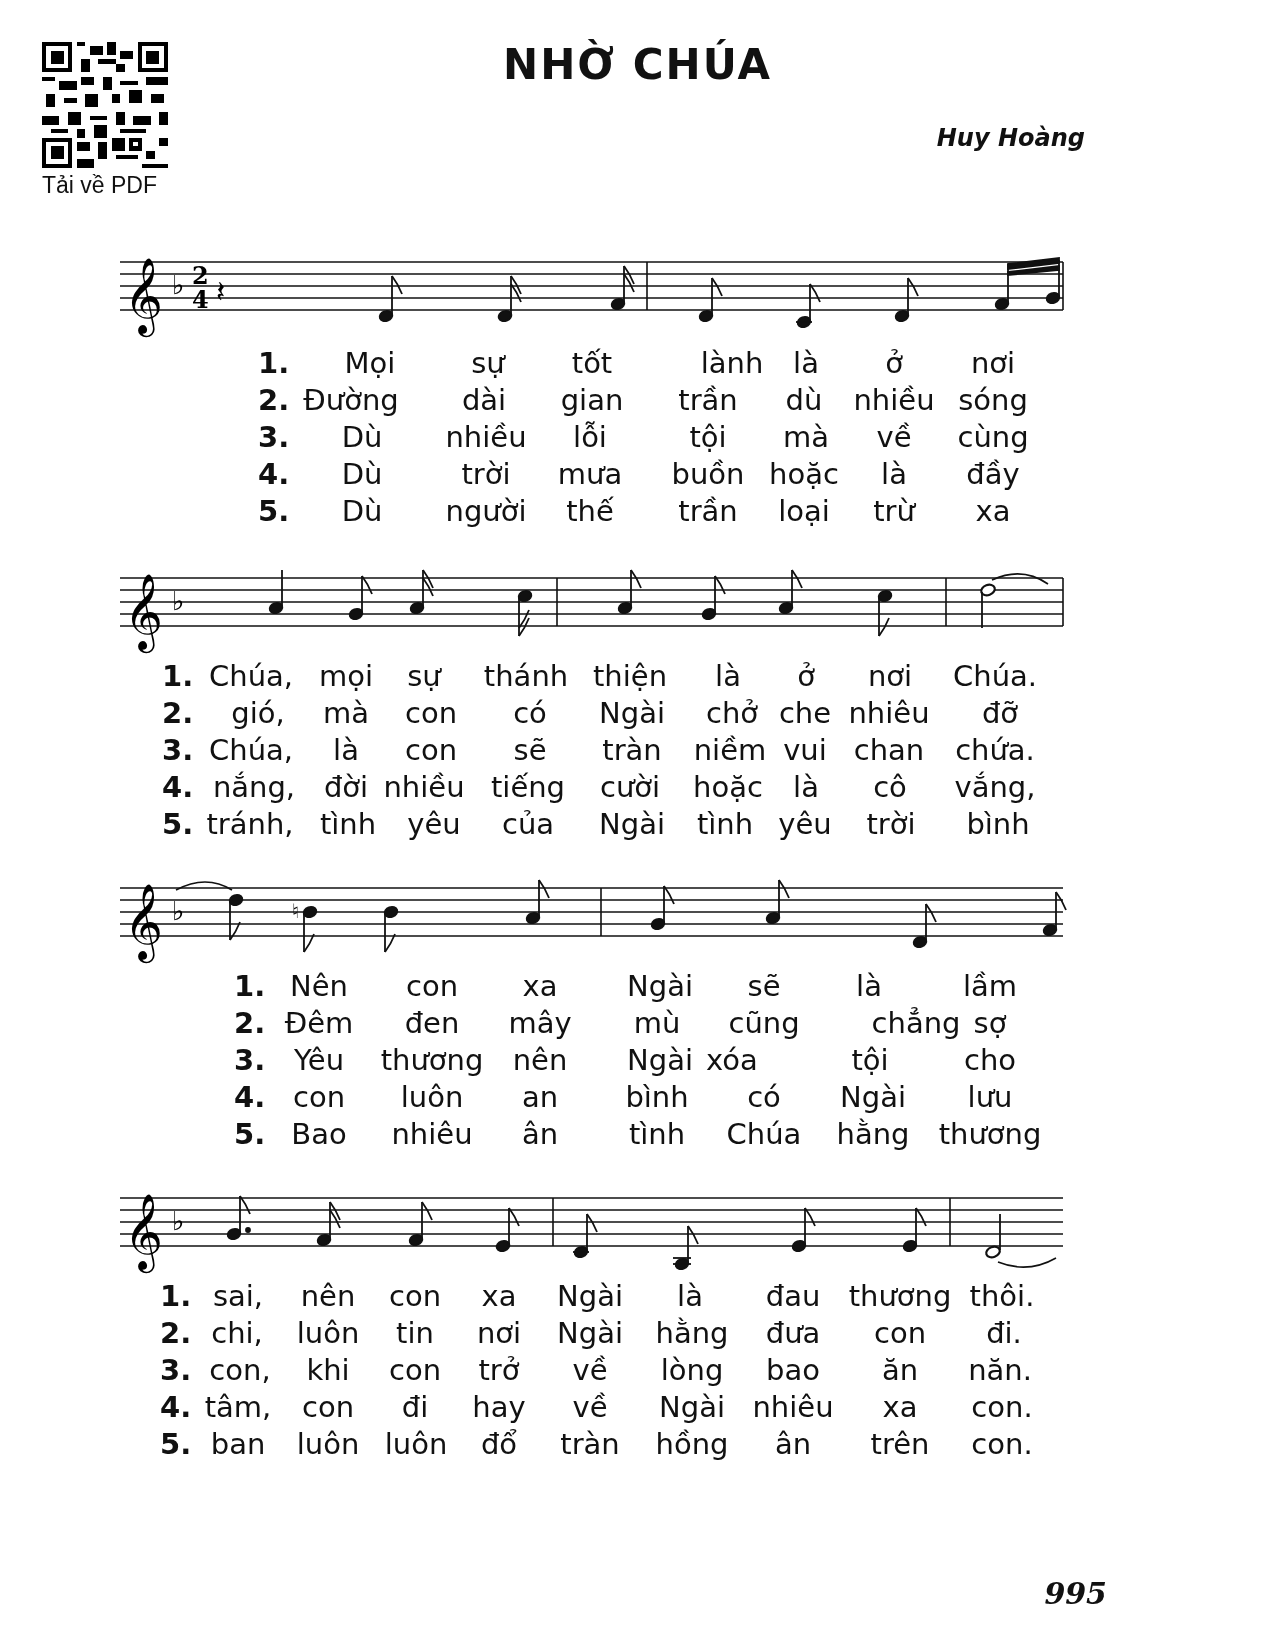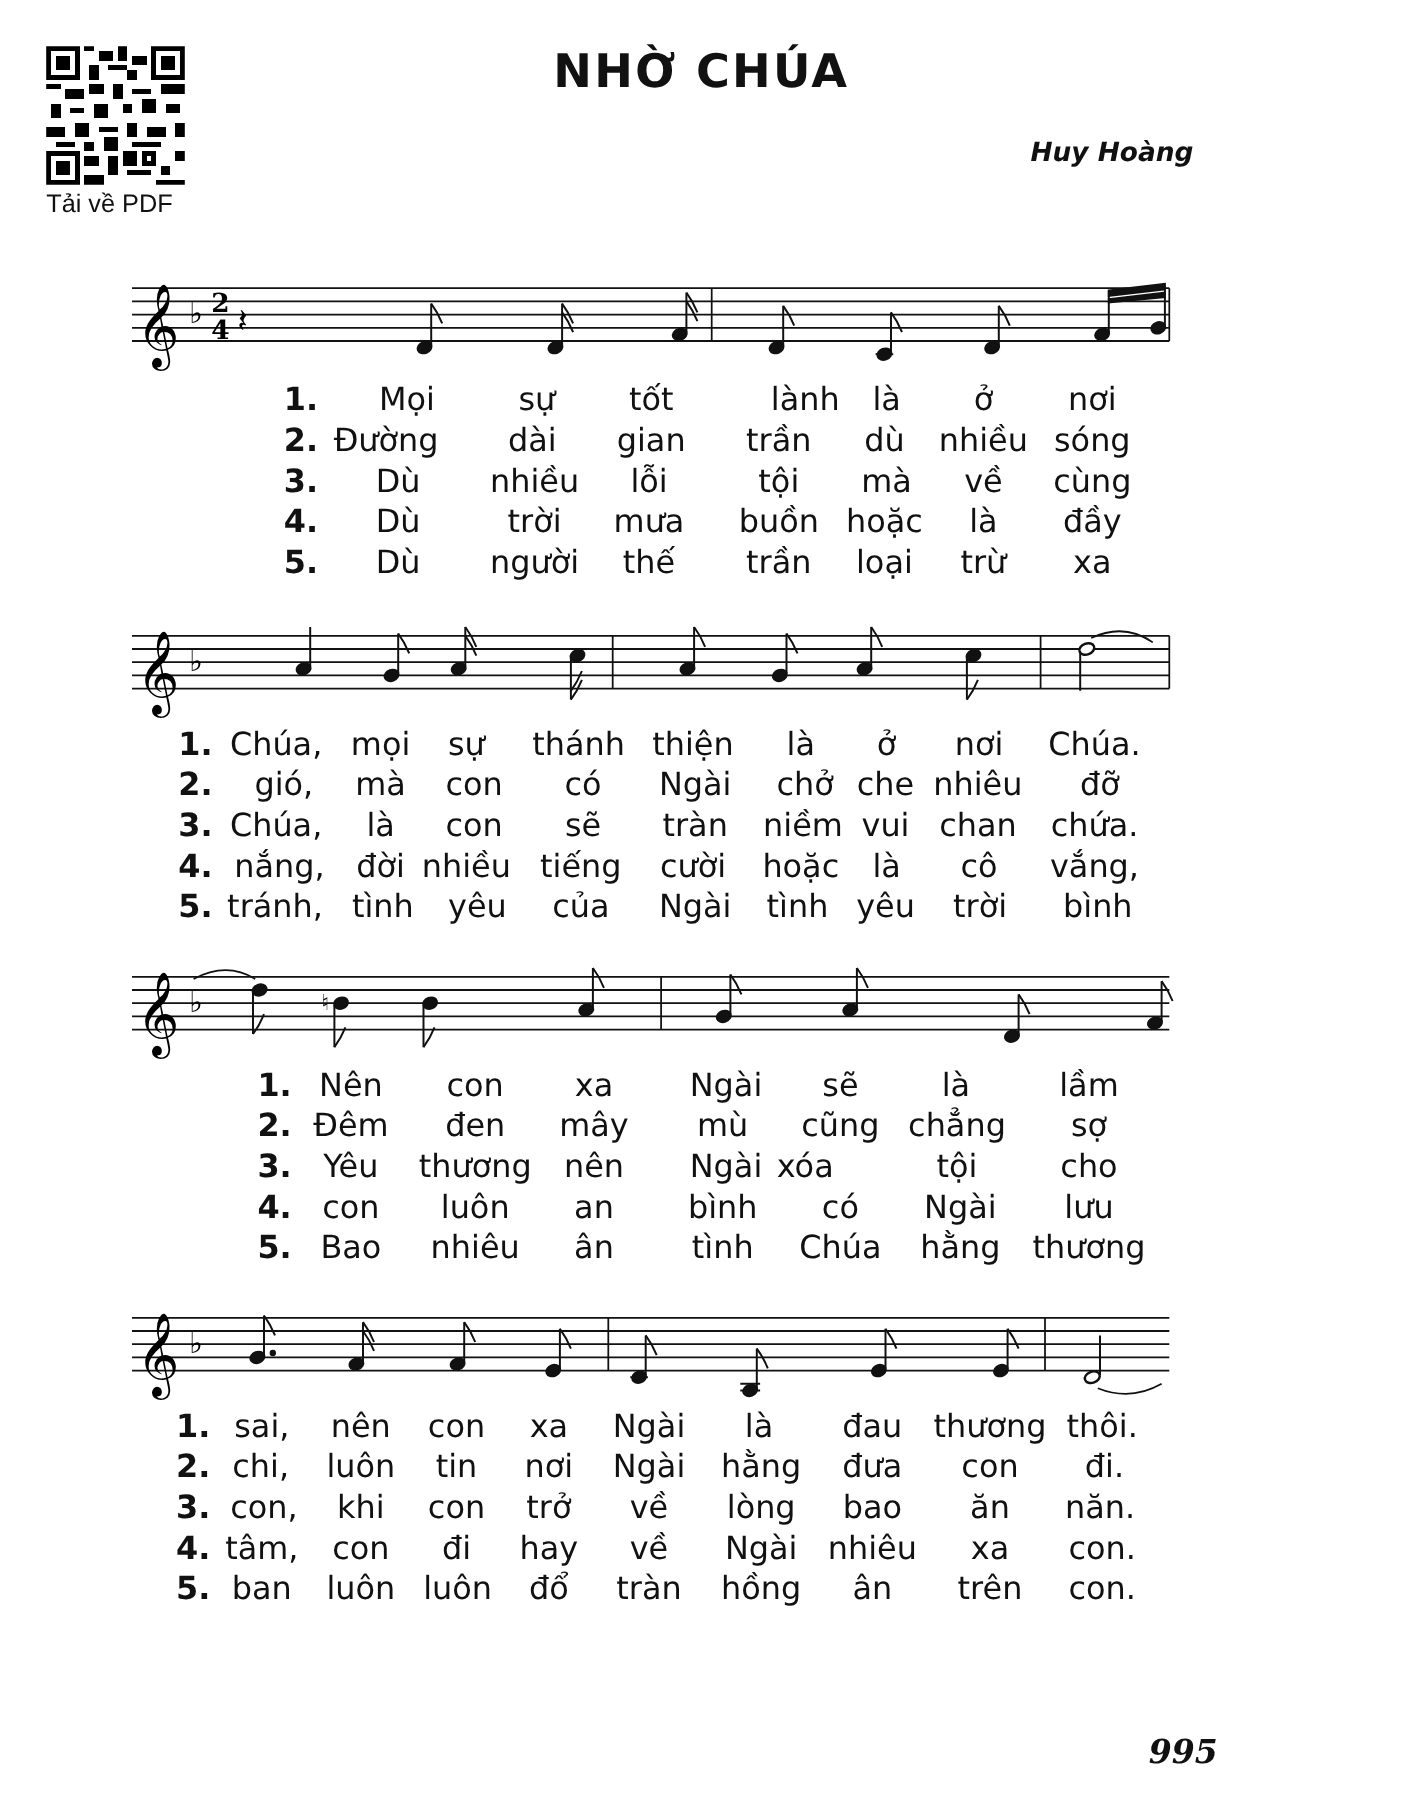--- a/index.html
+++ b/index.html
@@ -332,21 +332,21 @@
       <span class="word" style="left:869px">là</span>
       <span class="word" style="left:990px">lầm</span>
     </div>
   <div class="lyric-row">
       <span class="verse-num" style="left:234px">2.</span>
       <span class="word" style="left:319px">Đêm</span>
       <span class="word" style="left:432px">đen</span>
       <span class="word" style="left:540px">mây</span>
       <span class="word" style="left:657px">mù</span>
       <span class="word" style="left:764px">cũng</span>
-      <span class="word" style="left:870px">chẳng</span>
+      <span class="word" style="left:916px">chẳng</span>
       <span class="word" style="left:990px">sợ</span>
     </div>
   <div class="lyric-row">
       <span class="verse-num" style="left:234px">3.</span>
       <span class="word" style="left:319px">Yêu</span>
       <span class="word" style="left:432px">thương</span>
       <span class="word" style="left:540px">nên</span>
       <span class="word" style="left:660px">Ngài</span>
       <span class="word" style="left:732px">xóa</span>
       <span class="word" style="left:870px">tội</span>

